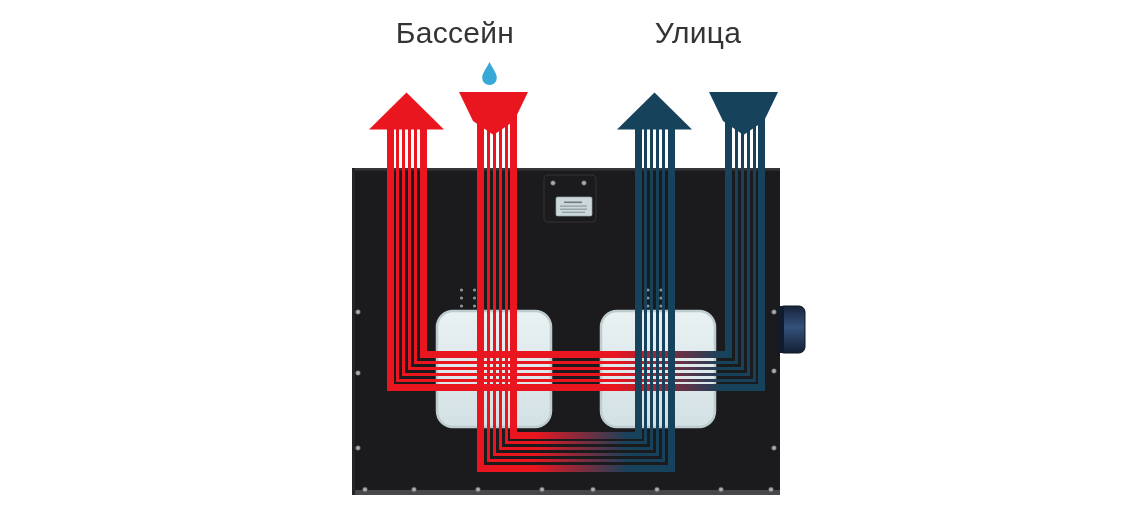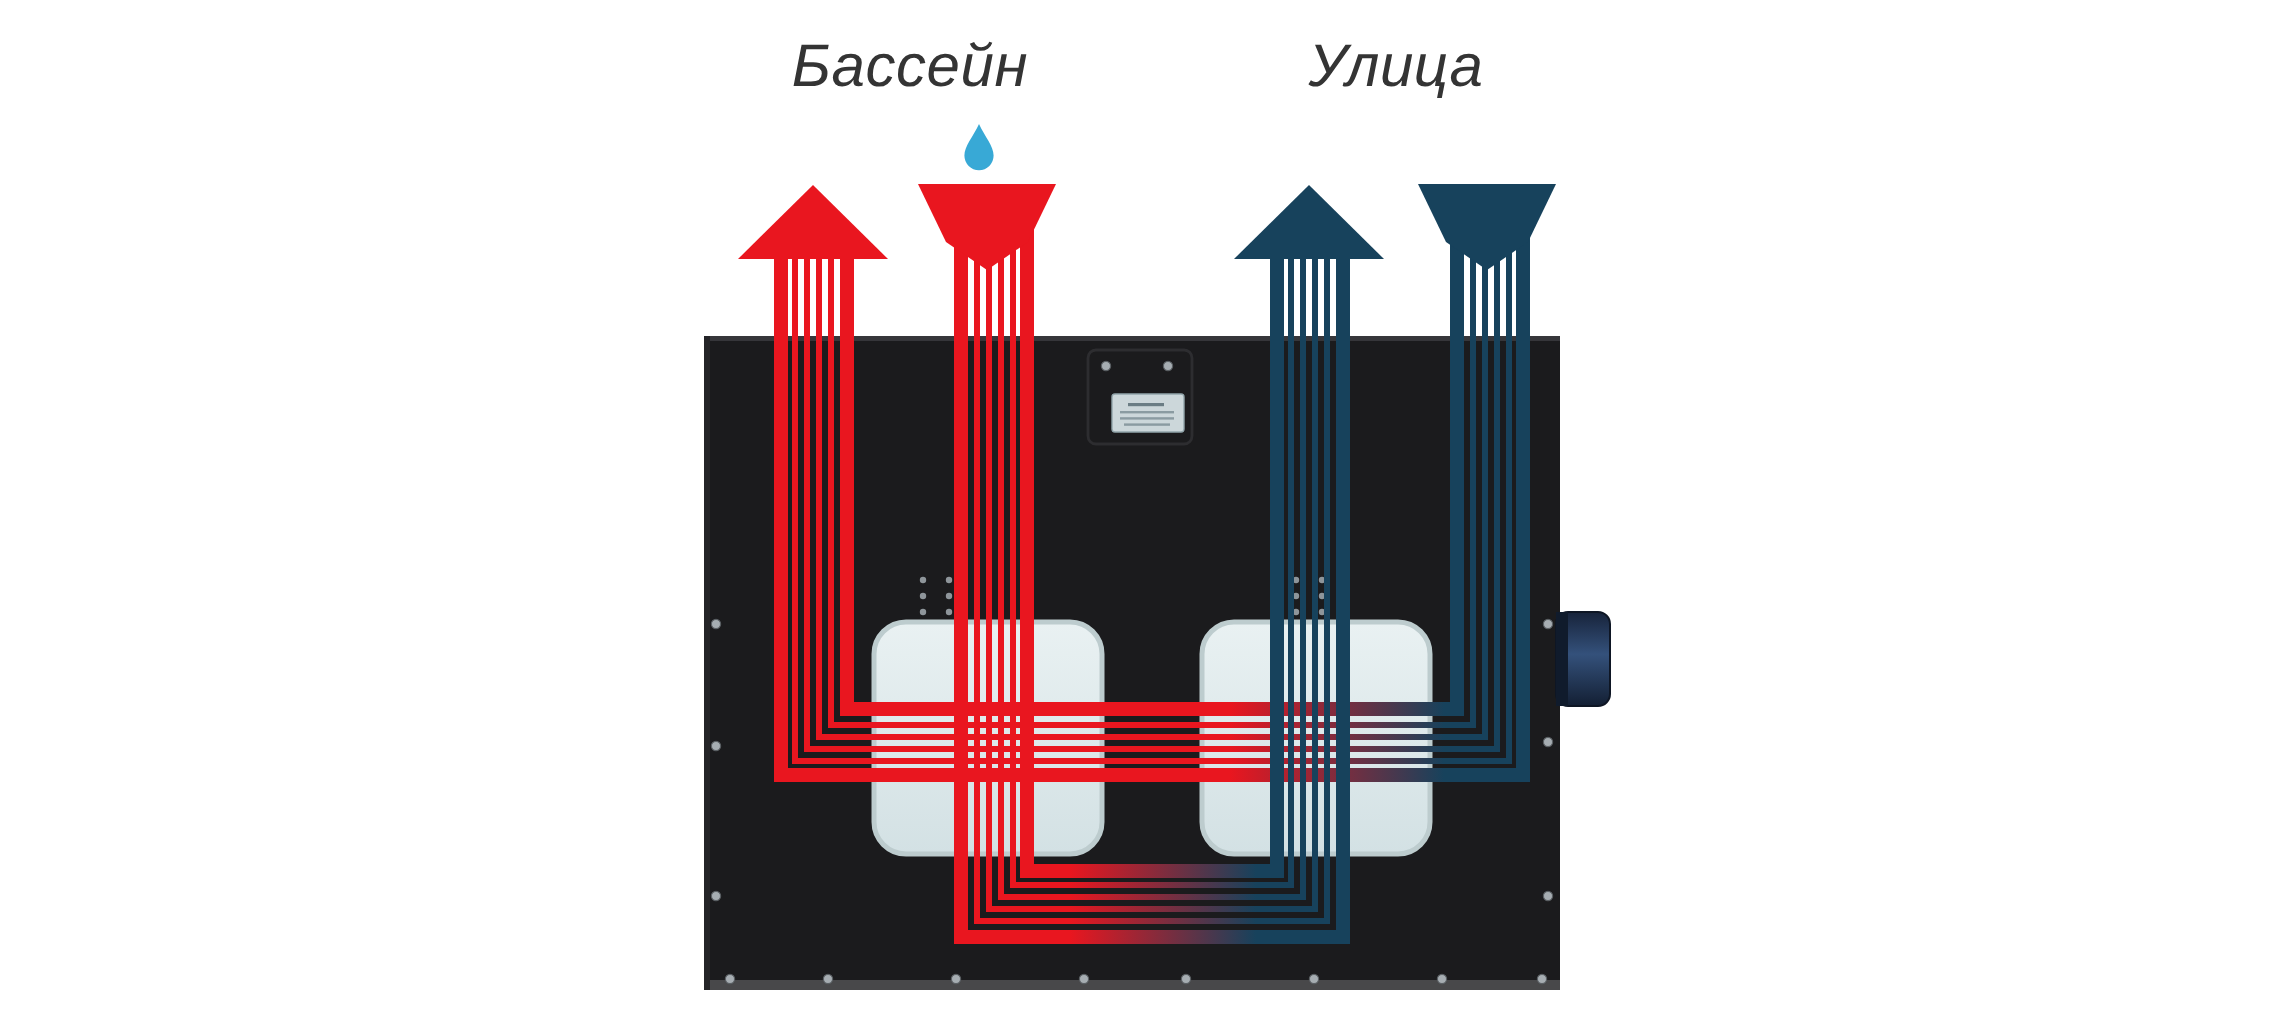--- a/index.html
+++ b/index.html
@@ -8,21 +8,21 @@
     --water-drop:#38a9d6;
     --unit-body:#1b1b1d;
     --exchanger-fill-top:#e9f1f2;
     --exchanger-fill-bottom:#d3e1e4;
     --exchanger-border:#bdccce;
     --label-text:#343434;
     --background:#ffffff;
   }
   html,body{margin:0;padding:0;}
   body{background:var(--background);font-family:"Liberation Sans",sans-serif;}
-  .stage{position:relative;width:1063px;height:514px;background:var(--background);overflow:hidden;font-style:italic;}
+  .stage{position:relative;width:1063px;height:514px;background:var(--background);overflow:hidden;}
   svg{display:block;}
   .flow-label{font-family:"Liberation Sans",sans-serif;font-size:30px;font-weight:500;fill:var(--label-text);letter-spacing:.3px;}
 </style>
 </head>
 <body>
 
 <div class="stage">
   <svg width="1147" height="514" viewBox="0 0 1147 514">
     <defs>
       <linearGradient id="supplyGrad" gradientUnits="userSpaceOnUse" x1="615" y1="0" x2="722" y2="0">

